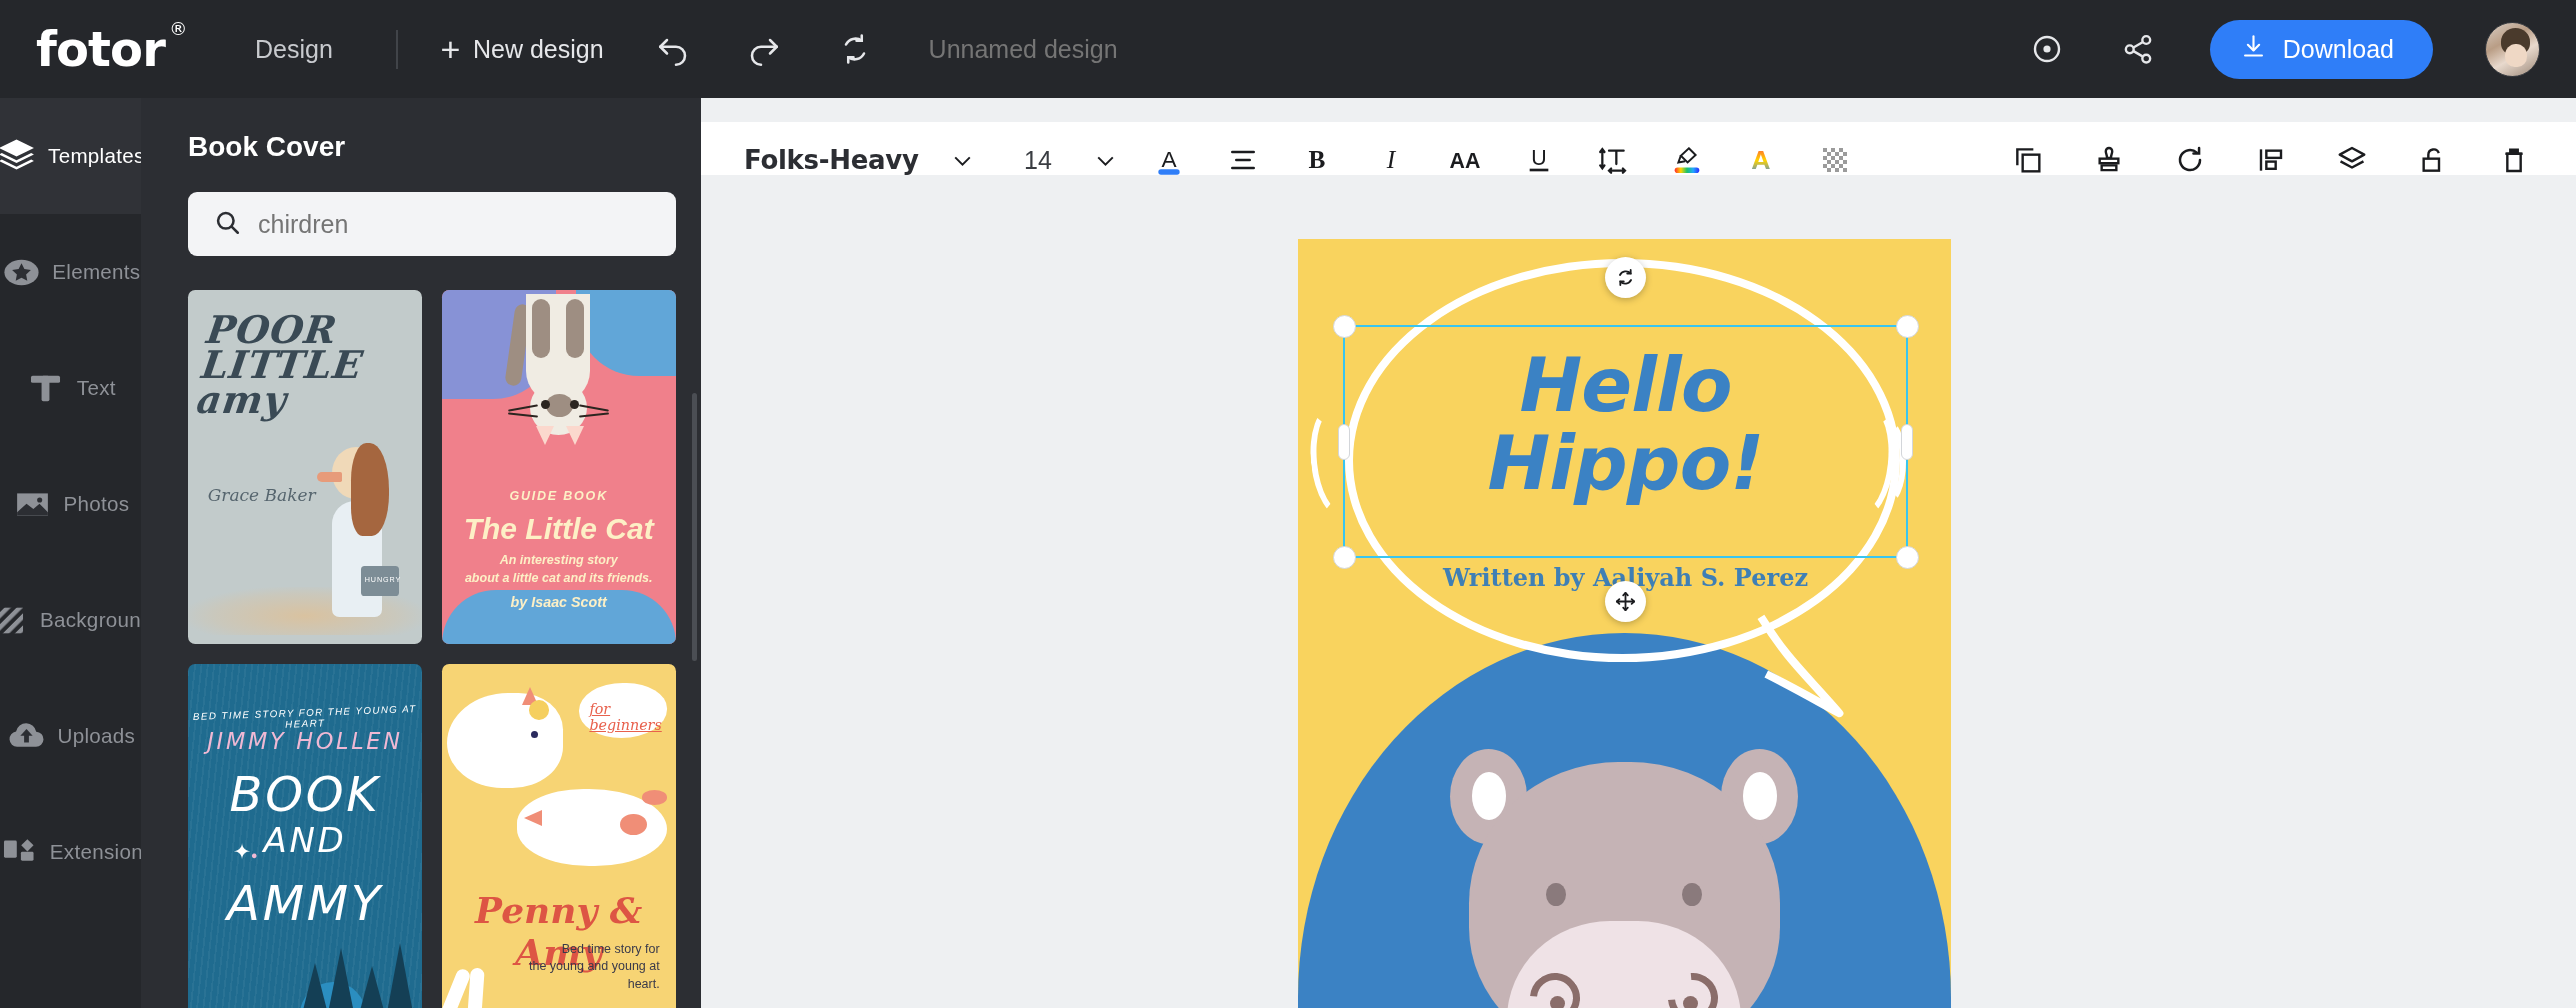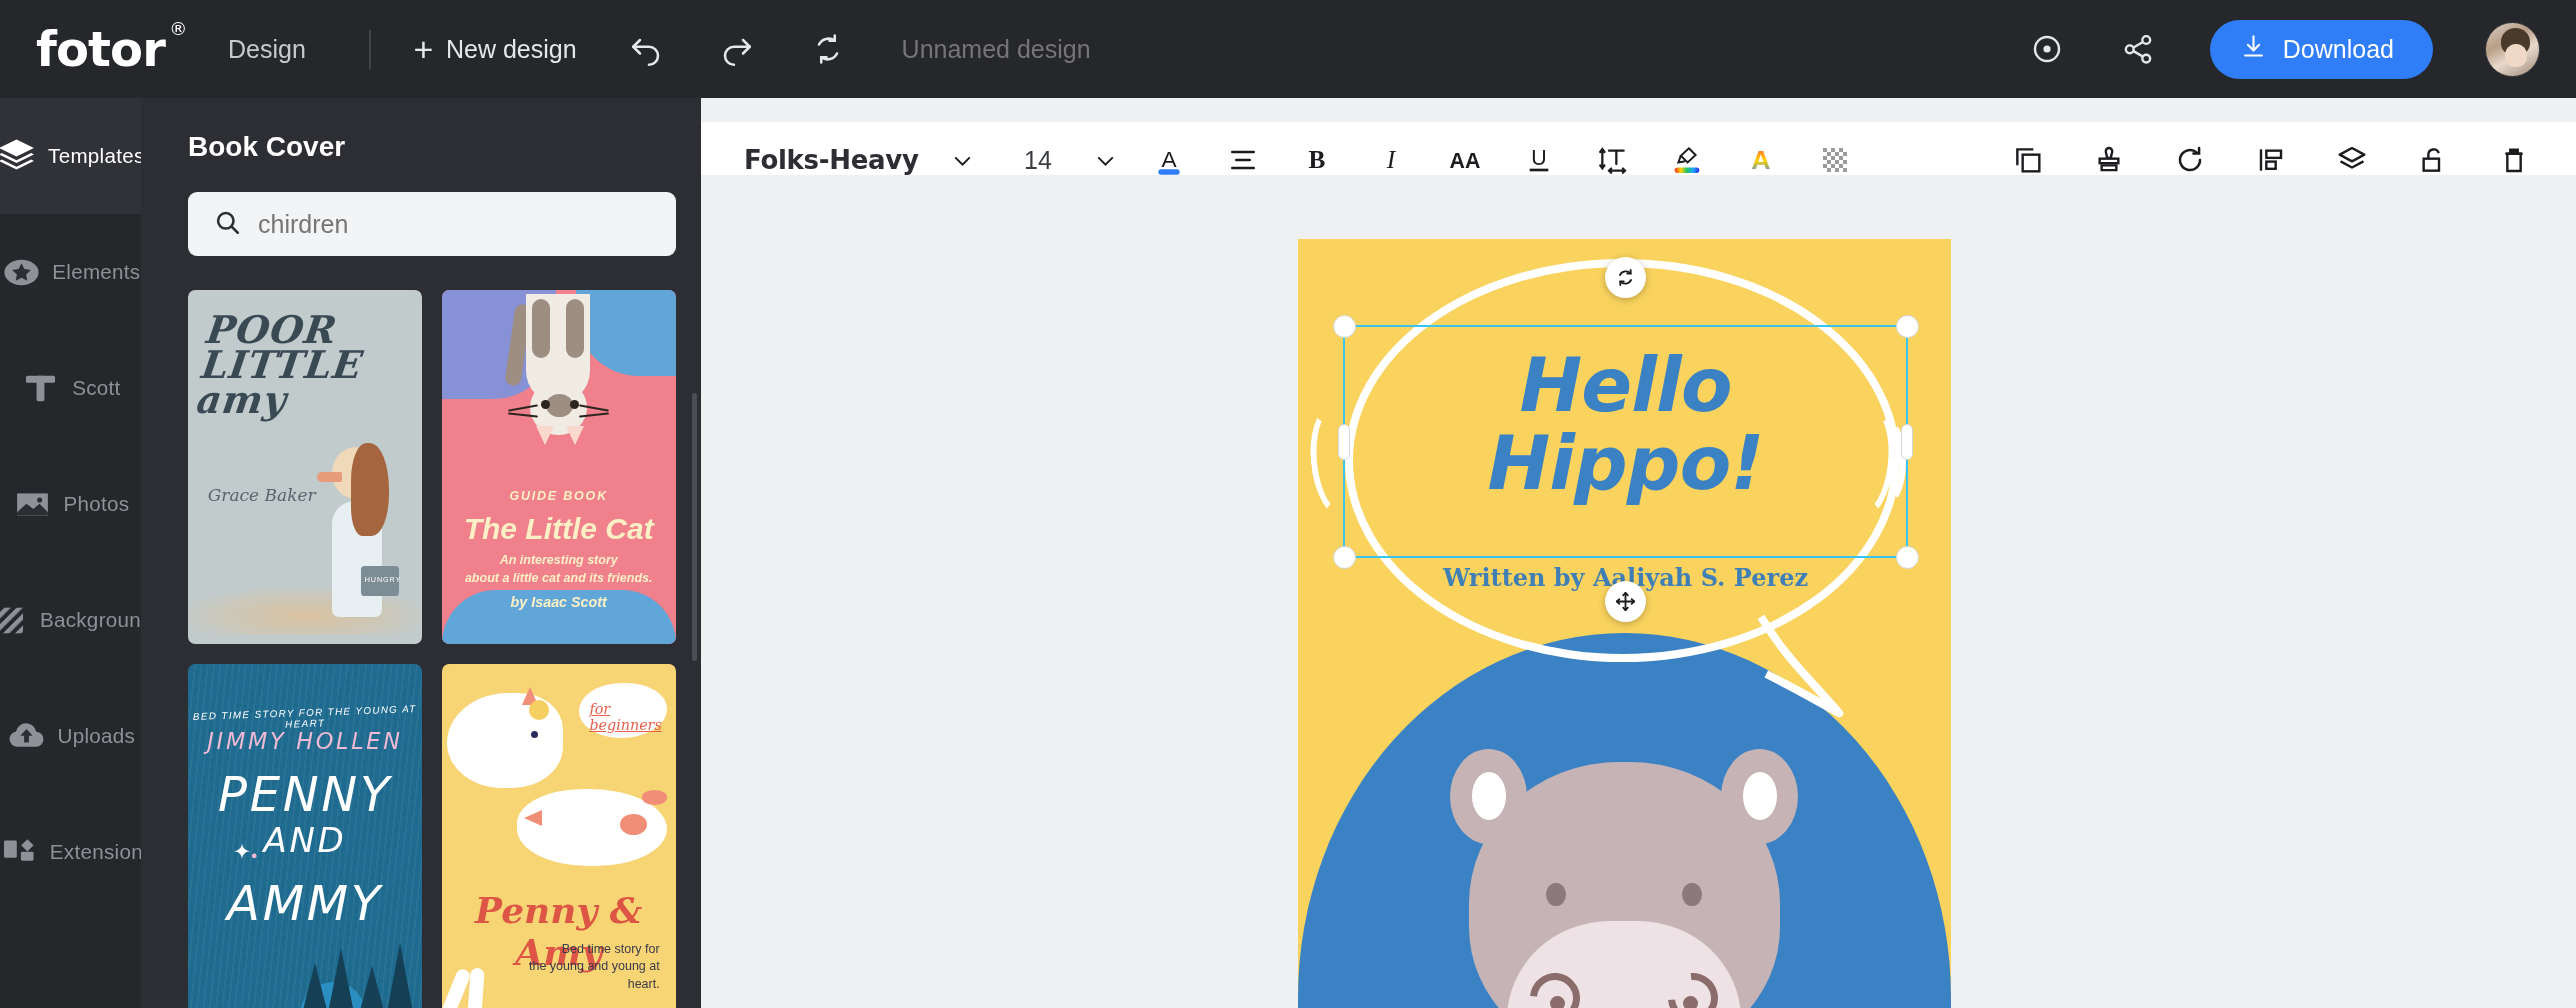--- a/index.html
+++ b/index.html
@@ -15,21 +15,21 @@
     position:absolute; left:0; top:0; width:2576px; height:98px;
     background:#25272b; display:flex; align-items:center;
   }
   #logo{
     margin-left:36px; color:#fff; font-size:48px; font-weight:700;
     letter-spacing:-0.9px; position:relative; line-height:1;
     font-family:"DejaVu Sans", sans-serif;
   }
   #logo .reg{ position:absolute; top:-5.4px; right:-21.5px; font-size:18px; font-weight:400;}
   .hdr-menu{
-    margin-left:63px; color:#c8cace; font-size:25px; display:flex;
+    margin-left:90px; color:#c8cace; font-size:25px; display:flex;
     align-items:center; gap:16px; cursor:pointer;
   }
   .hdr-divider{ width:1.8px; height:39px; background:#414449; margin-left:47px;}
   .hdr-new{
     margin-left:43px; color:#e6e7ea; font-size:25px; display:flex;
     align-items:center; gap:12.5px; cursor:pointer;
   }
   .hdr-new .plus{ font-size:34px; font-weight:300; line-height:1;}
   .hdr-icons{ margin-left:50px; display:flex; align-items:center; gap:52px;}
   .hdr-ico{ width:39px; height:39px; display:flex; align-items:center; justify-content:center; cursor:pointer;}
@@ -407,21 +407,21 @@
     <span class="rail-label">Elements</span>
   </div>
 
   <div class="rail-item">
     <span class="rail-ico">
       <svg viewBox="0 0 24 24" fill="currentColor">
           <rect x="3.5" y="4.5" width="17" height="4.2" rx="1"></rect>
           <rect x="9.7" y="4.5" width="4.6" height="15" rx="1"></rect>
         </svg>
     </span>
-    <span class="rail-label">Scott</span>
+    <span class="rail-label">Text</span>
   </div>
 
   <div class="rail-item">
     <span class="rail-ico">
       <svg viewBox="0 0 24 24" fill="currentColor">
           <path d="M3 5.5h18v13H3z"></path>
           <path d="M3 16.5l5.5-5 4 3.2 3.6-3.2 4.9 5v2H3z" fill="#2c2e33"></path>
           <circle cx="16.2" cy="9.4" r="1.5" fill="#2c2e33"></circle>
         </svg>
     </span>
@@ -525,21 +525,21 @@
         <div>An interesting story</div>
         <div>about a little cat and its friends.</div>
       </div>
       <div class="tx by">by Isaac Scott</div>
     </div>
 
     <div class="thumb t3">
       <div class="moon"></div>
       <div class="k k1">BED TIME STORY FOR THE YOUNG AT HEART</div>
       <div class="k k2">JIMMY HOLLEN</div>
-      <div class="big b1">PENNY</div>
+      <div class="big b1">BOOK</div>
       <div class="big b2">AND</div>
       <div class="big b3">AMMY</div>
       <div class="spark">✦<i>●</i></div>
       <div class="trees">
         <div class="tree" style="left:3.6px;"></div>
         <div class="tree" style="left:30px;border-bottom-width:70px;"></div>
         <div class="tree" style="left:61px;border-bottom-width:52px;"></div>
         <div class="tree" style="left:89px;border-bottom-width:75px;"></div>
       </div>
     </div>

